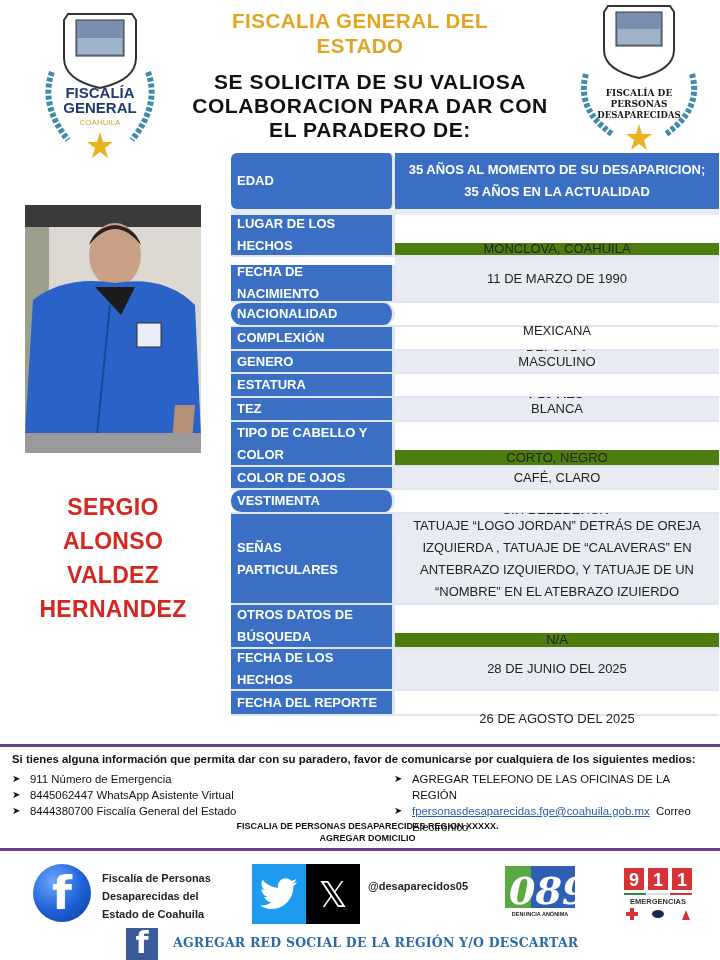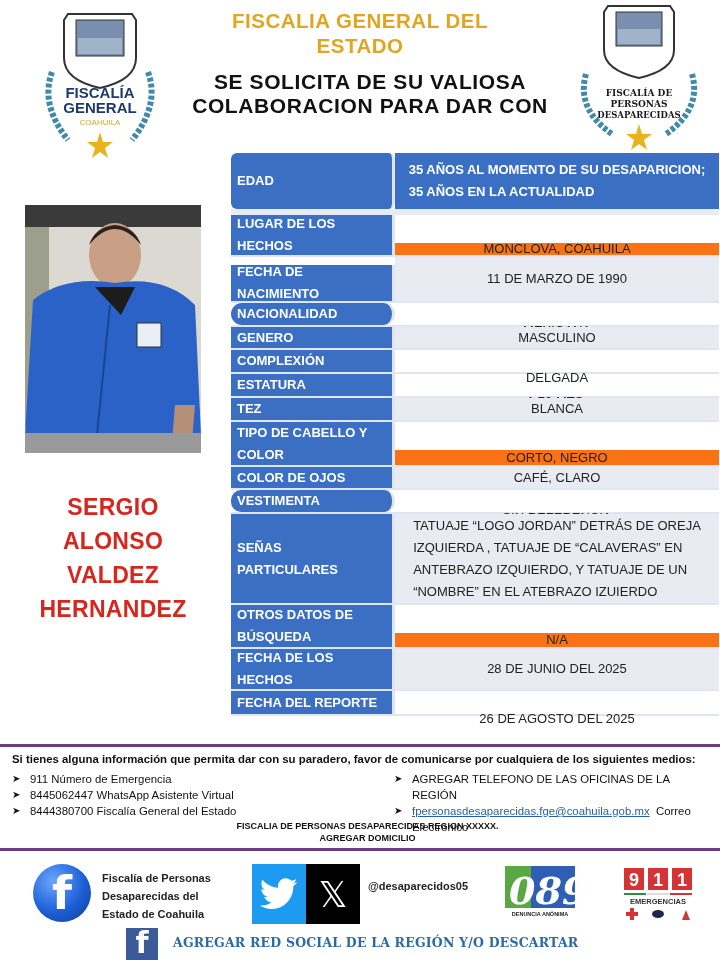--- a/index.html
+++ b/index.html
@@ -19,23 +19,23 @@
   
   .photo { position: absolute; left: 25px; top: 205px; width: 176px; height: 248px; overflow: hidden; background: #d9d6d0; }
   .name { position: absolute; left: 18px; top: 490px; width: 190px; text-align: center; color: #d7261e;
     font-weight: bold; font-size: 23px; line-height: 34px; letter-spacing: 0.3px; }
 
   
   .table { position: absolute; left: 231px; top: 153px; width: 488px; border-collapse: separate; border-spacing: 0; }
   .row { display: flex; border-bottom: 2px solid #dfe6f2; }
   .cell-label { width: 164px; background: #3b6fc4; color: #fff; font-weight: bold; font-size: 13px;
     padding: 0 6px; display: flex; align-items: center; line-height: 22px; border-right: 3px solid #dfe6f2; }
-  .cell-value { flex: 1; display: flex; align-items: center; justify-content: center; 
+  .cell-value { flex: 1; display: flex; align-items: center; justify-content: center; text-align: center;
     font-size: 13px; color: #222; padding: 0 6px; line-height: 22px; }
-  .row.even .cell-value { background: #f97316; margin-top: 28px; }
+  .row.even .cell-value { background: #4d7c0f; margin-top: 28px; }
   .row.odd .cell-value { background: #e8ebf2; }
   .row.head .cell-value { background: #3b6fc4; color: #fff; font-weight: bold; }
   .row.head { border-bottom: 6px solid #e6ebf4; }
 
   
   .divider { position: absolute; left: 0; width: 720px; height: 3px; background: #6a3d86; }
   .divider.top { top: 744px; }
   .divider.bottom { top: 848px; height: 3px; }
   .contact-intro { position: absolute; left: 12px; top: 753px; font-weight: bold; font-size: 11.4px; color: #111; white-space: nowrap; }
   .contact-list { position: absolute; top: 771px; font-size: 11.4px; line-height: 16px; color: #111; list-style: none; }
@@ -83,20 +83,21 @@
   <polygon points="62,122 65,132 75,132 67,138 70,148 62,142 54,148 57,138 49,132 59,132" fill="#e9b31f"></polygon>
 </svg>
 
 <div class="title-org">
   <div>FISCALIA GENERAL DEL</div>
   <div>ESTADO</div>
 </div>
 <div class="title-ask">
   <div>SE SOLICITA DE SU VALIOSA</div>
   <div>COLABORACION PARA DAR CON</div>
+  <div>EL PARADERO DE:</div>
 </div>
 
 <svg class="logo logo-right" viewBox="0 0 134 146">
   <g>
     <path d="M14 70 Q4 105 40 130" fill="none" stroke="#3f8aa8" stroke-width="6" stroke-dasharray="4 2"></path>
     <path d="M120 70 Q130 105 94 130" fill="none" stroke="#3f8aa8" stroke-width="6" stroke-dasharray="4 2"></path>
   </g>
   <g>
     <path d="M36 2 L98 2 L102 8 L102 46 Q102 66 67 74 Q32 66 32 46 L32 8 Z" fill="#fff" stroke="#333" stroke-width="2"></path>
     <rect x="44" y="8" width="46" height="34" fill="#7a8fb0" stroke="#333" stroke-width="1"></rect>
@@ -141,27 +142,27 @@
     </div>
     <div class="row odd" style="height: 46px;">
       <div class="cell-label" style="white-space: pre-line; margin-top: 8px;">FECHA DE
 NACIMIENTO</div>
       <div class="cell-value" style="white-space: pre-line;">11 DE MARZO DE 1990</div>
     </div>
     <div class="row even" style="height: 24px;">
       <div class="cell-label" style="white-space: pre-line; border-radius: 11px;">NACIONALIDAD</div>
       <div class="cell-value" style="white-space: pre-line;">MEXICANA</div>
     </div>
+    <div class="row even" style="height: 24px;">
+      <div class="cell-label" style="white-space: pre-line;">COMPLEXIÓN</div>
+      <div class="cell-value" style="white-space: pre-line;">DELGADA</div>
+    </div>
     <div class="row odd" style="height: 23px;">
       <div class="cell-label" style="white-space: pre-line;">GENERO</div>
       <div class="cell-value" style="white-space: pre-line;">MASCULINO</div>
-    </div>
-    <div class="row even" style="height: 24px;">
-      <div class="cell-label" style="white-space: pre-line;">COMPLEXIÓN</div>
-      <div class="cell-value" style="white-space: pre-line;">DELGADA</div>
     </div>
     <div class="row even" style="height: 24px;">
       <div class="cell-label" style="white-space: pre-line;">ESTATURA</div>
       <div class="cell-value" style="white-space: pre-line;">1.72 MTS.</div>
     </div>
     <div class="row odd" style="height: 24px;">
       <div class="cell-label" style="white-space: pre-line;">TEZ</div>
       <div class="cell-value" style="white-space: pre-line;">BLANCA</div>
     </div>
     <div class="row even" style="height: 45px;">

